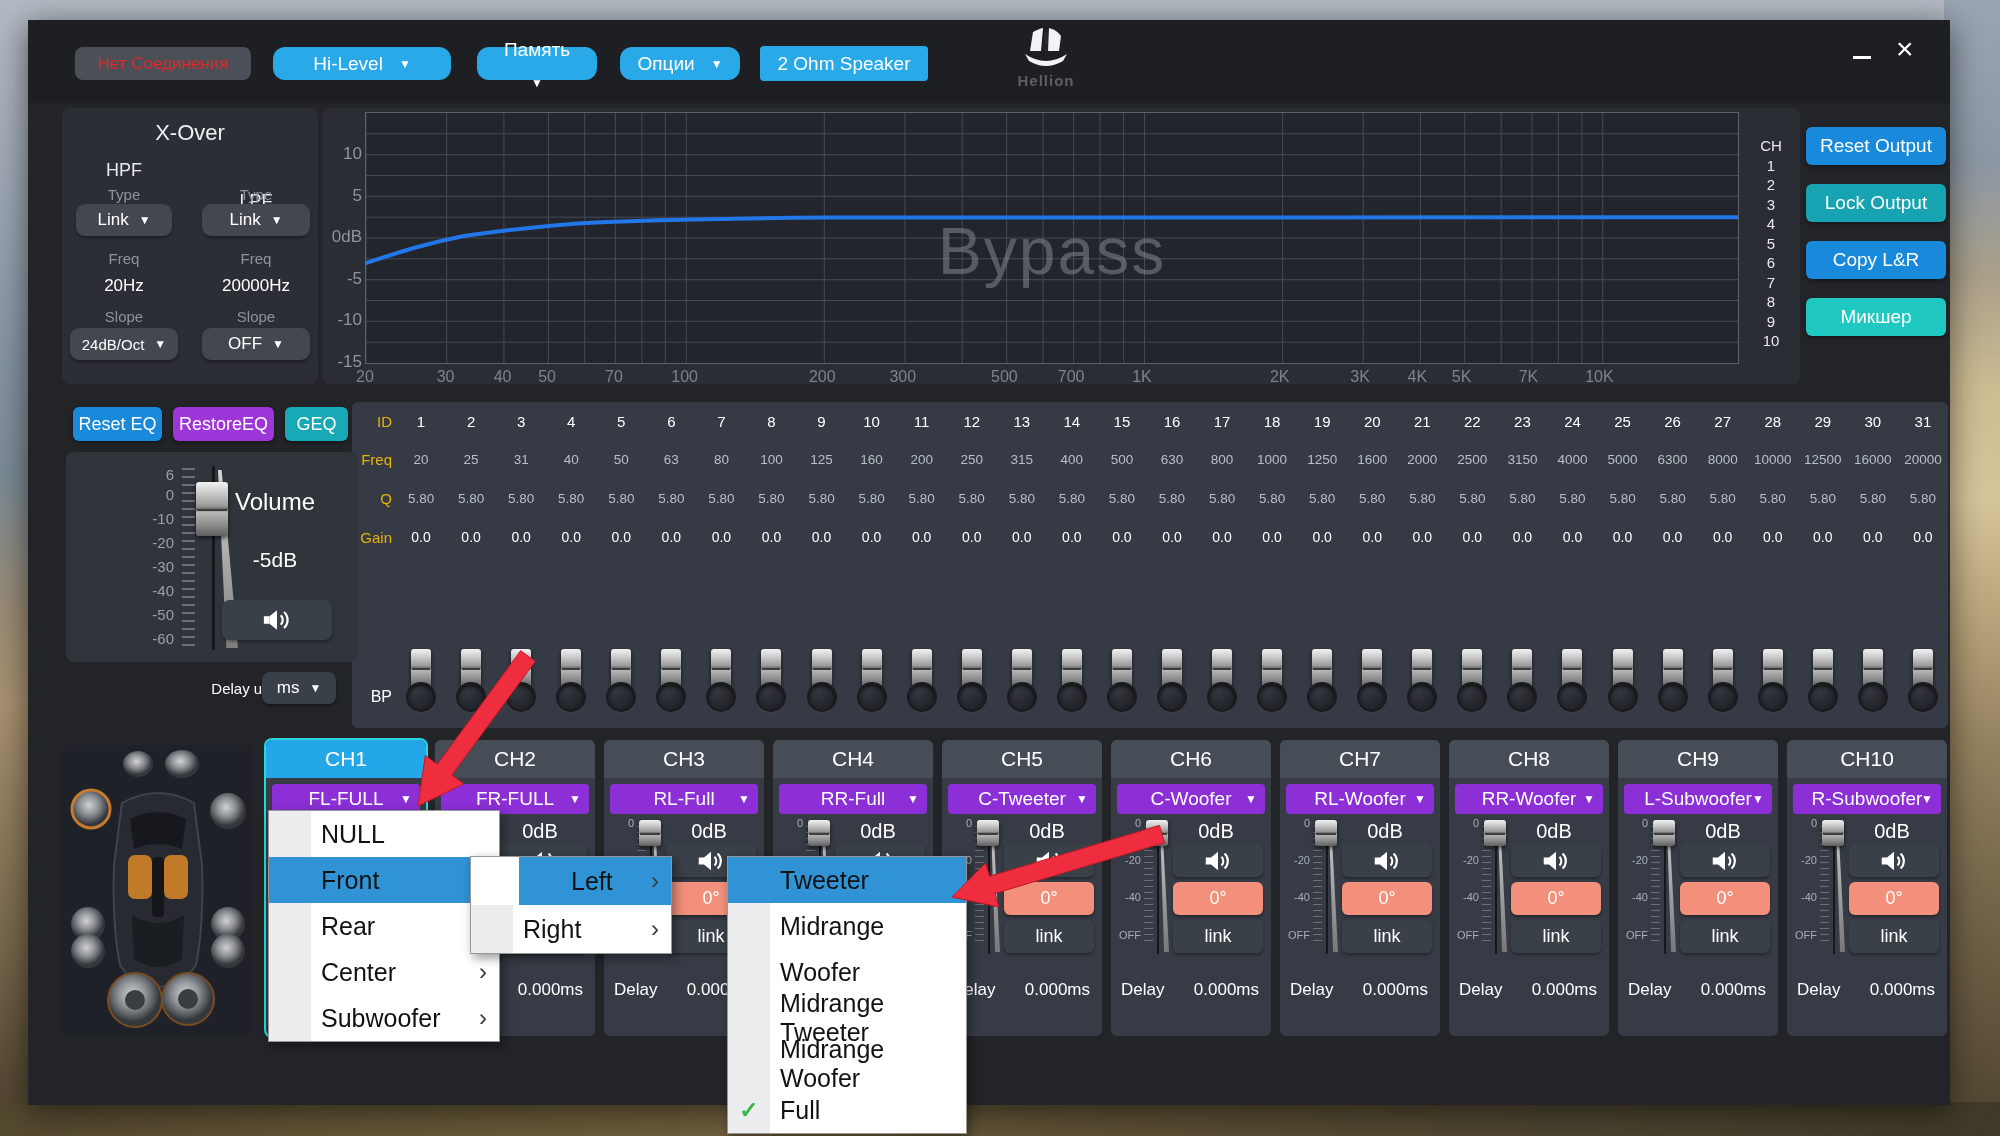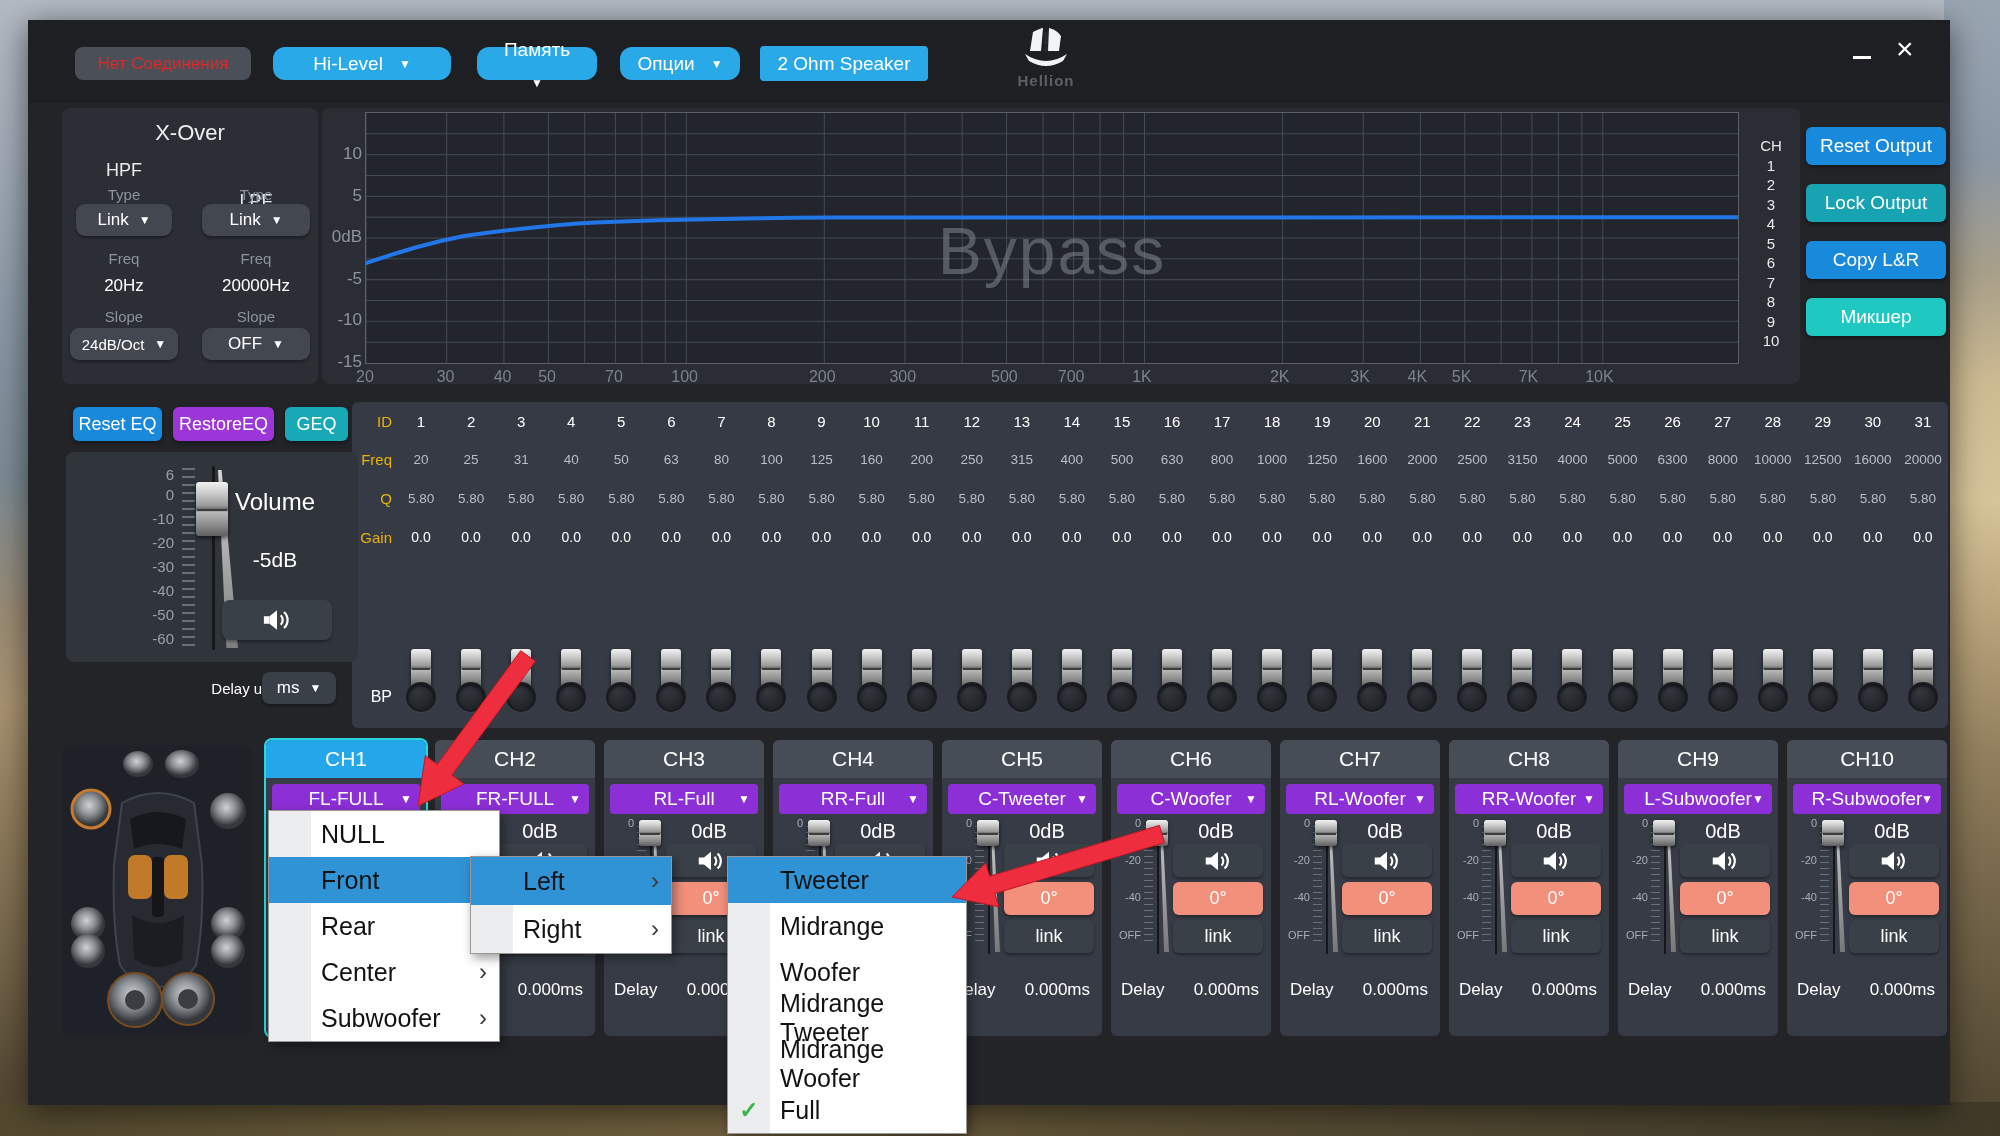--- a/index.html
+++ b/index.html
@@ -1047,21 +1047,21 @@
           <span class="mlabel">Center</span>
           <span class="marrow">›</span>
         </div>
         <div class="mrow" style="height: 46px;">
           <div class="mgut"></div>
           <span class="mlabel">Subwoofer</span>
           <span class="marrow">›</span>
         </div>
       </div>
     <div class="menu" id="menu-side" style="left:442px;top:836px;width:200px;">
-        <div class="mrow hl" style="height: 48px;">
+        <div class="mrow hl" style="height: 48px; margin-left: 48px;">
           <div class="mgut"></div>
           <span class="mlabel">Left</span>
           <span class="marrow">›</span>
         </div>
         <div class="mrow" style="height: 48px;">
           <div class="mgut"></div>
           <span class="mlabel">Right</span>
           <span class="marrow">›</span>
         </div>
       </div>

